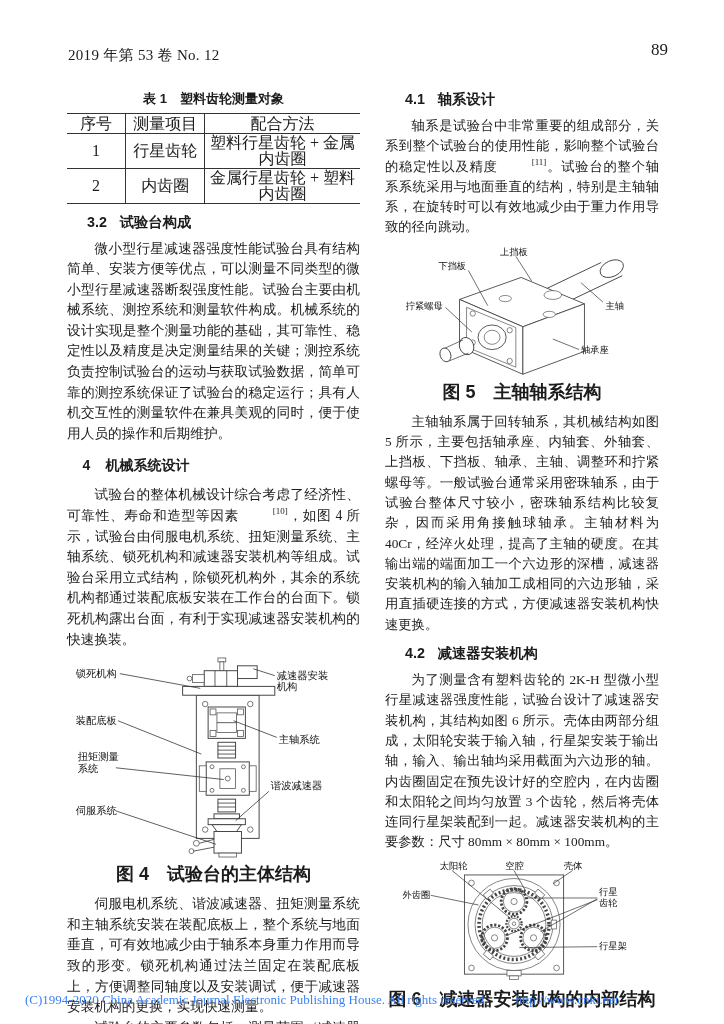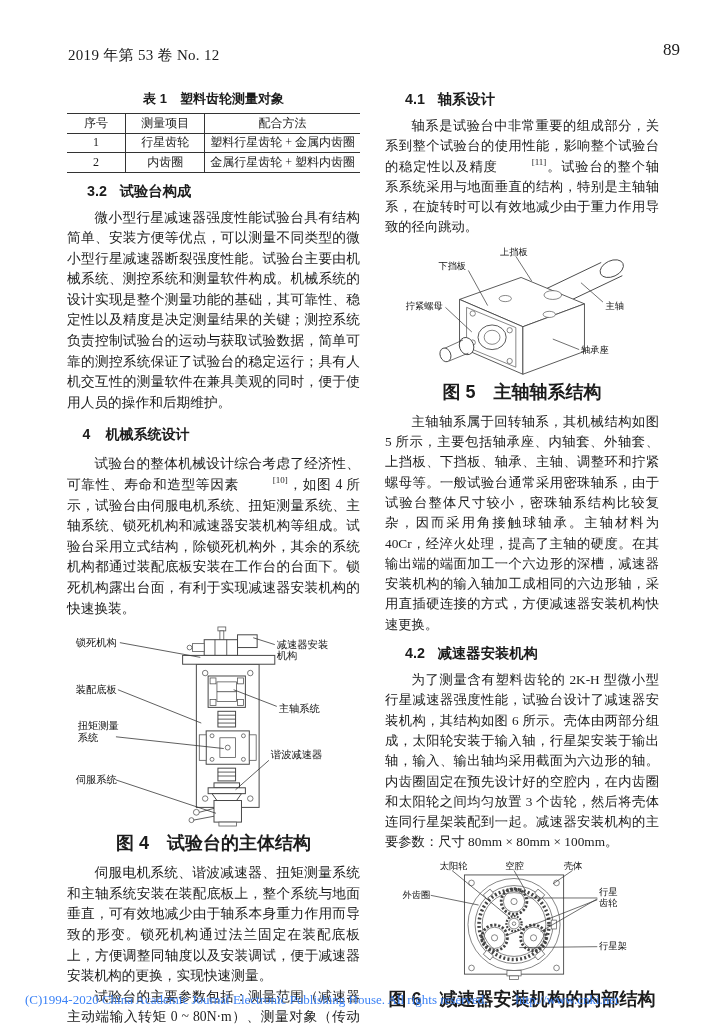--- a/index.html
+++ b/index.html
@@ -3,39 +3,39 @@
 <meta charset="utf-8">
 <style>
   html,body{margin:0;padding:0;background:#e9e9e9;}
   .page{
     position:relative;width:724px;height:1024px;background:#ffffff;
     font-family:"Liberation Serif","DejaVu Serif",serif;color:#1c1c1c;
     overflow:hidden;margin:0 auto;
   }
   
   .hdr-left{position:absolute;left:68px;top:46px;font-size:15px;letter-spacing:.3px;}
-  .hdr-page{position:absolute;right:44px;top:40px;font-size:17px;}
+  .hdr-page{position:absolute;right:56px;top:40px;font-size:17px;}
   
   .col{position:absolute;top:88px;}
   .col-left{left:67px;width:293px;}
   .col-right{left:385px;width:274px;}
   p.body{font-size:13.7px;line-height:20.6px;text-align:justify;margin:0;text-indent:2em;}
   .col-right p.body{font-size:13.3px;line-height:20.3px;}
   sup.ref{font-size:9px;line-height:0;padding-left:34px;}
   
   .h-major{font-family:"Liberation Sans","DejaVu Sans",sans-serif;font-weight:bold;
     font-size:14px;margin:13px 0 10px 0;padding-left:1.1em;}
   .h-sub{font-family:"Liberation Sans","DejaVu Sans",sans-serif;font-weight:bold;
     font-size:14.3px;margin:9px 0 7px 0;padding-left:1.4em;}
   .h-num{margin-right:1.1em;text-align:center;}
   .h-sub .h-num{margin-right:.9em;}
   
   .tbl-caption{font-family:"Liberation Sans","DejaVu Sans",sans-serif;font-weight:bold;
     font-size:13px;text-align:center;margin:2px 0 5px 0;}
-  table.t1{width:100%;border-collapse:collapse;font-size:12px;
+  table.t1{width:100%;border-collapse:collapse;font-size:16px;
     border-top:1.6px solid #111;border-bottom:1.6px solid #111;}
   table.t1 td,table.t1 th{border:0.8px solid #333;padding:1.5px 3px;text-align:center;
     font-weight:normal;line-height:15.5px;}
   table.t1 tr td:first-child,table.t1 tr th:first-child{border-left:none;}
   table.t1 tr td:last-child,table.t1 tr th:last-child{border-right:none;}
   
   .fig{margin:6px 0 2px 0;text-align:center;}
   .fig svg{display:block;margin:0 auto;}
   .fig-caption{font-family:"Liberation Sans","DejaVu Sans",sans-serif;font-weight:bold;
     font-size:18px;text-align:center;margin:4px 0 8px 0;}

